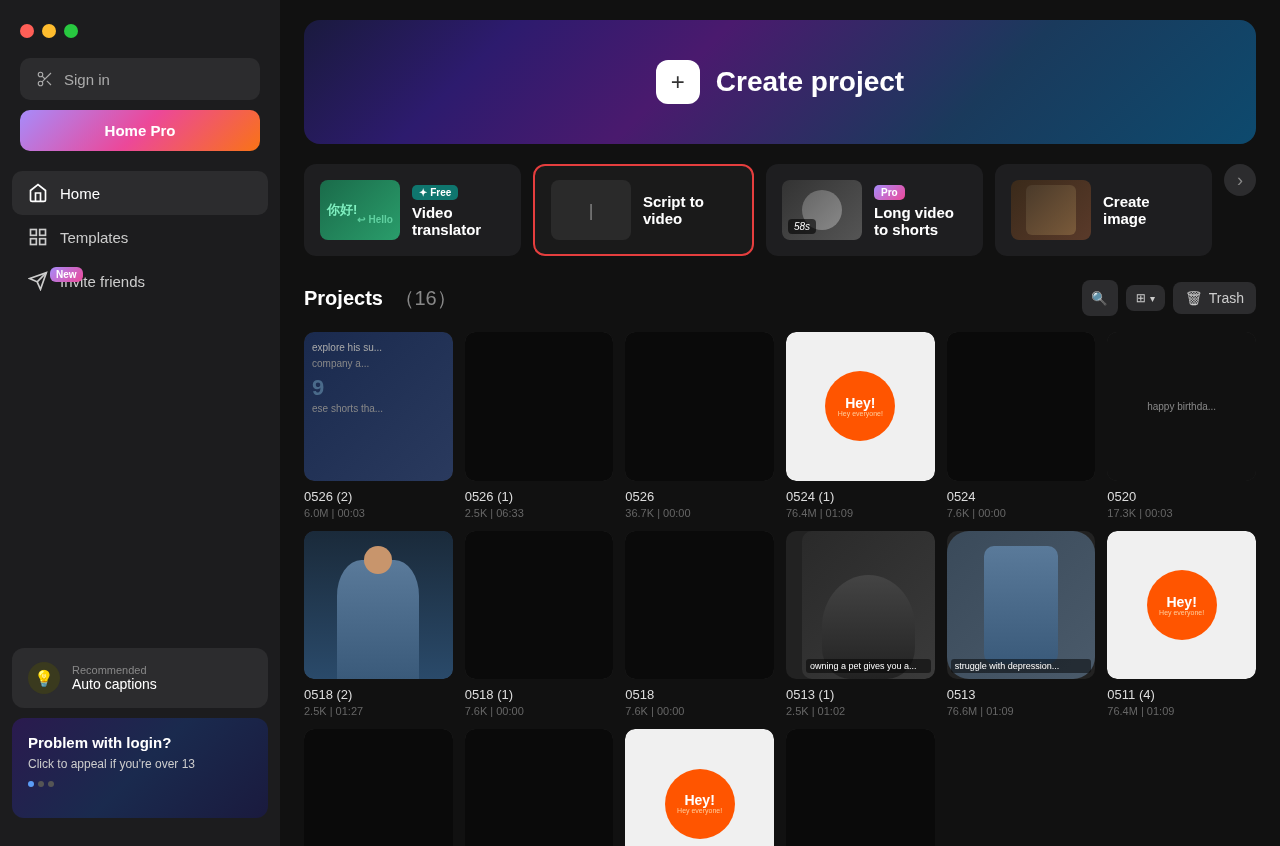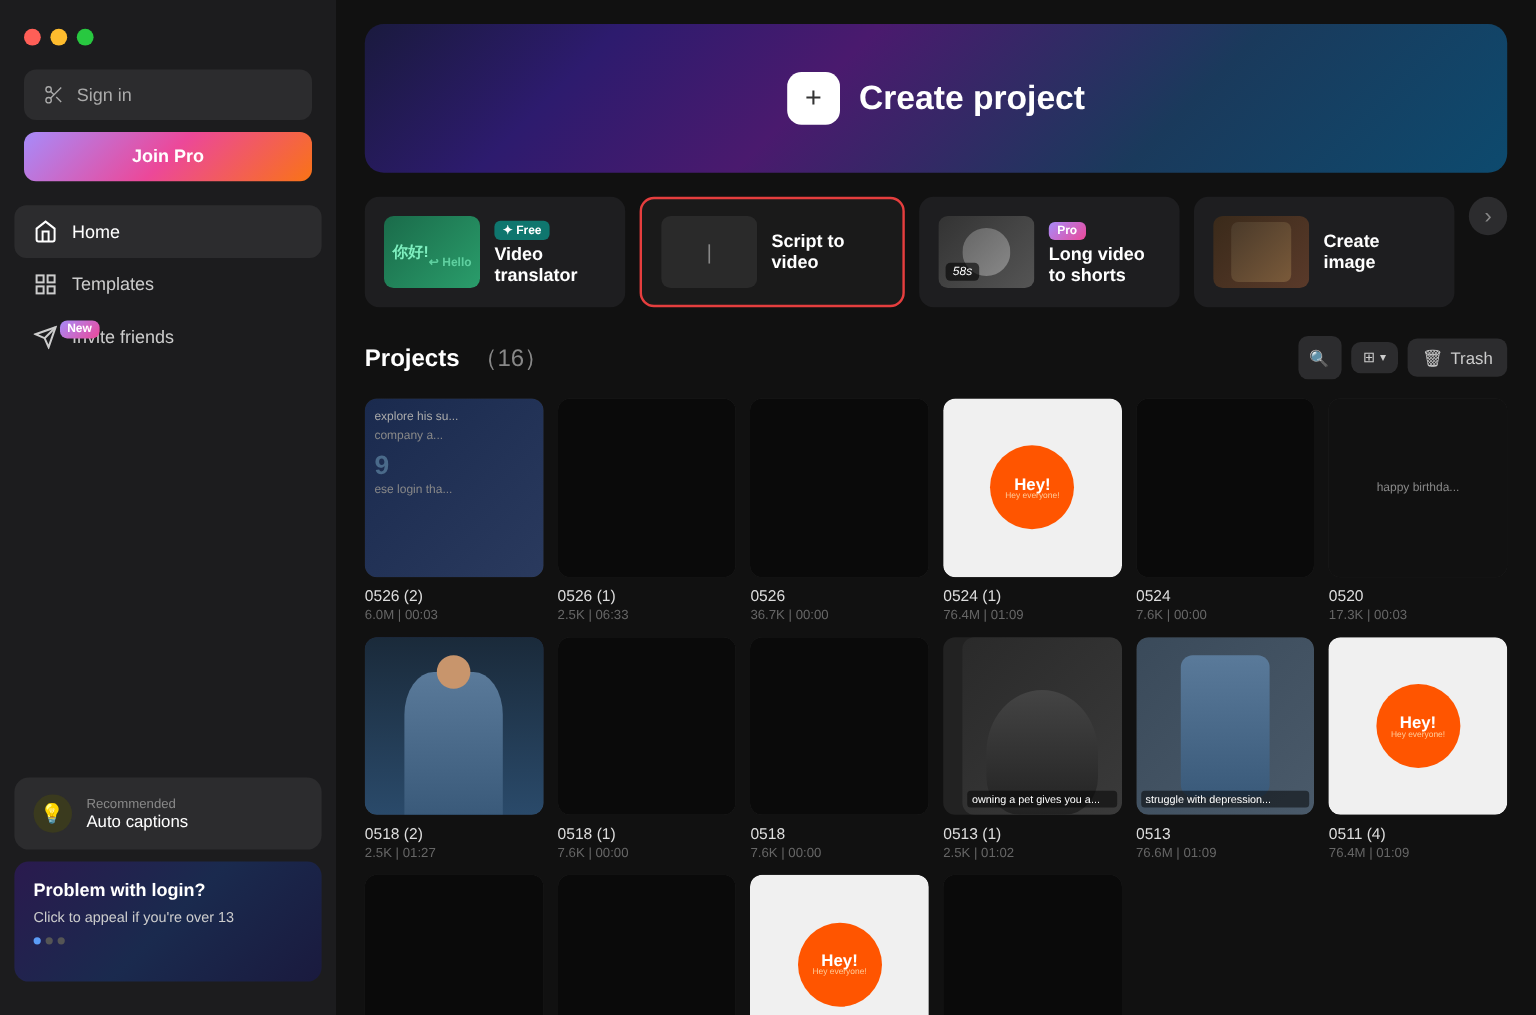--- a/index.html
+++ b/index.html
@@ -453,21 +453,21 @@
     <button class="sign-in-btn">
       <svg viewBox="0 0 24 24" fill="none" stroke="currentColor" stroke-width="1.5">
         <circle cx="6" cy="6" r="3"></circle>
           <circle cx="6" cy="18" r="3"></circle>
         <line x1="20" y1="4" x2="8.12" y2="15.88"></line>
         <line x1="14.47" y1="14.48" x2="20" y2="20"></line>
         <line x1="8.12" y1="8.12" x2="12" y2="12"></line>
       </svg>
       <span>Sign in</span>
     </button>
-    <button class="join-pro-btn">Join Pro</button>
+    <button class="join-pro-btn">Home Pro</button>
   </div>
 
   <div class="nav-items">
     <div class="nav-item active">
       <svg width="20" height="20" viewBox="0 0 24 24" fill="none" stroke="currentColor" stroke-width="2">
         <path d="M3 9l9-7 9 7v11a2 2 0 01-2 2H5a2 2 0 01-2-2z"></path>
         <polyline points="9,22 9,12 15,12 15,22"></polyline>
       </svg>
       <span>Home</span>
     </div>
@@ -599,21 +599,21 @@
   </div>
 
   <div class="projects-grid">
 
     <div class="project-item">
       <div class="project-thumb">
         <div class="thumb-explore" style="height:100%;border-radius:10px;">
           <div style="font-size:10px;color:#aaa;line-height:1.6;">explore his su...</div>
           <div style="font-size:10px;color:#888;">company a...</div>
           <div style="font-size:22px;color:#4a6a8a;font-weight:700;margin-top:4px;">9</div>
-          <div style="font-size:10px;color:#888;">ese login tha...</div>
+          <div style="font-size:10px;color:#888;">ese shorts tha...</div>
         </div>
       </div>
       <div class="project-name">0526 (2)</div>
       <div class="project-meta">6.0M | 00:03</div>
     </div>
 
     <div class="project-item">
       <div class="project-thumb">
         <div class="project-thumb-inner" style="background:#0a0a0a;border-radius:10px;"></div>
       </div>
@@ -696,21 +696,21 @@
           <div style="width:70%;height:70%;background:linear-gradient(180deg,#444,#222);border-radius:50% 50% 30% 30%;margin-bottom:0;"></div>
           <div class="caption-overlay">owning a pet gives you a...</div>
         </div>
       </div>
       <div class="project-name">0513 (1)</div>
       <div class="project-meta">2.5K | 01:02</div>
     </div>
 
     <div class="project-item">
       <div class="project-thumb">
-        <div style="background:linear-gradient(135deg,#3a4a5a,#4a5a6a);height:100%;border-radius:10px;display:flex;align-items:center;justify-content:center;position:relative;">
+        <div style="background:linear-gradient(135deg,#3a4a5a,#4a5a6a);height:100%;border-radius:22px;display:flex;align-items:center;justify-content:center;position:relative;">
           <div style="width:50%;height:80%;background:linear-gradient(180deg,#5a7a9a,#3a5a7a);border-radius:10px;"></div>
           <div class="caption-overlay">struggle with depression...</div>
         </div>
       </div>
       <div class="project-name">0513</div>
       <div class="project-meta">76.6M | 01:09</div>
     </div>
 
     <div class="project-item">
       <div class="project-thumb">

